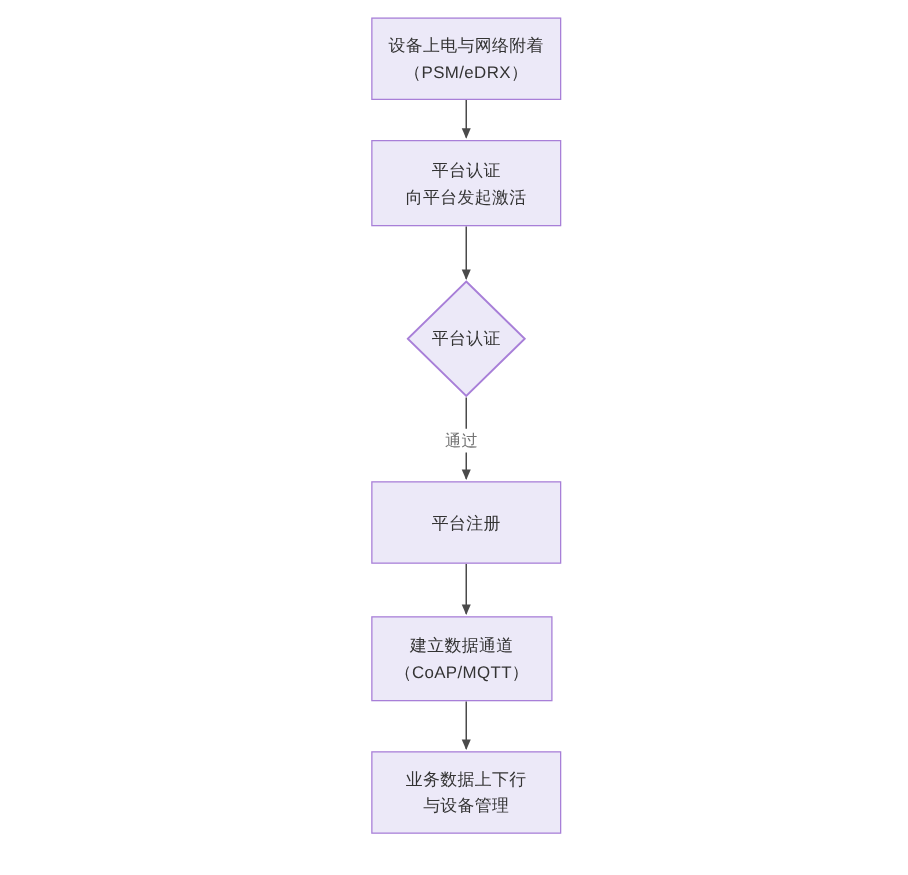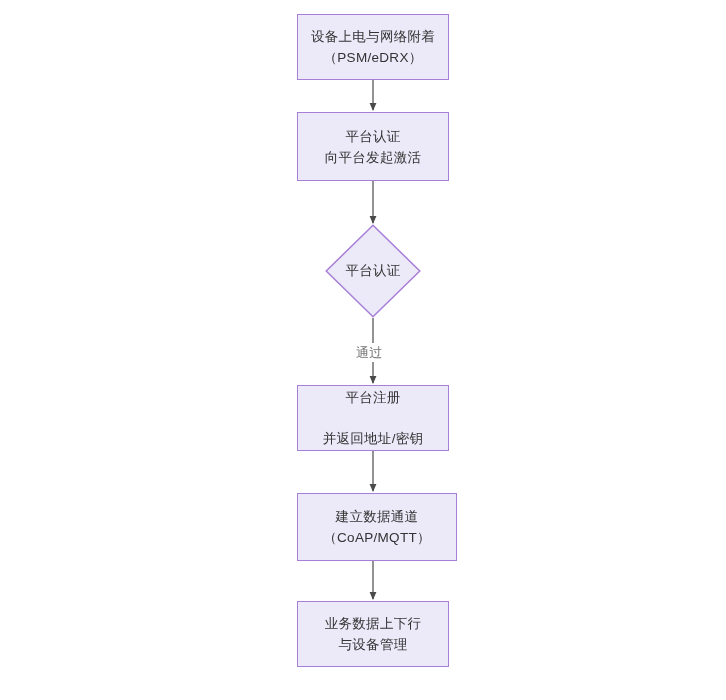--- a/index.html
+++ b/index.html
@@ -112,24 +112,23 @@
     <svg class="decision-shape" viewBox="0 0 96 94" preserveAspectRatio="none">
       <polygon points="48,1.2 94.8,47 48,92.8 1.2,47" fill="#ece9f8" stroke="#a87fd8" stroke-width="1.5"></polygon>
     </svg>
     <div class="decision-label">平台认证</div>
   </div>
 
   <div class="edge-label" style="left:353px; top:343px;">通过</div>
 
   <div class="node" style="left:297px; top:385px; width:152px; height:66px;gap:20px;">
     <span class="line">平台注册</span>
-    <span class="line">并返回地址/密钥</span>
   </div>
 
-  <div class="node" style="left:297px; top:493px; width:160px; height:68px;">
+  <div class="node" style="left:297px; top:493px; width:145px; height:68px;">
     <span class="line">建立数据通道</span>
     <span class="line">（CoAP/MQTT）</span>
   </div>
 
   <div class="node" style="left:297px; top:601px; width:152px; height:66px;">
     <span class="line">业务数据上下行</span>
     <span class="line">与设备管理</span>
   </div>
 
 </div>

